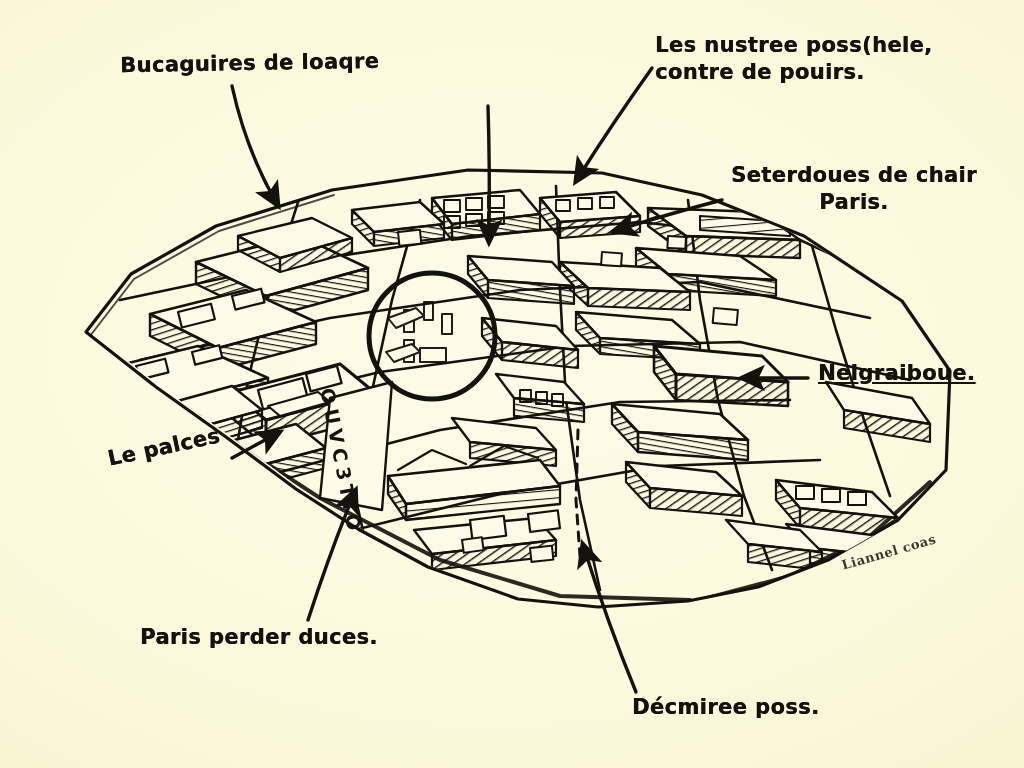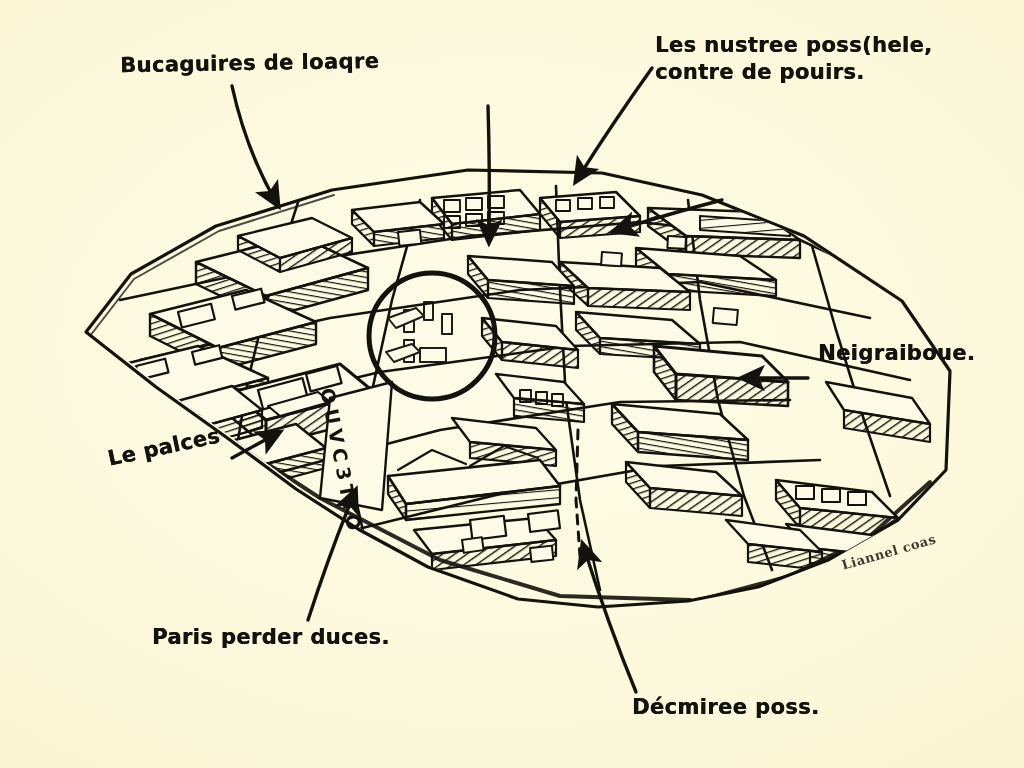--- a/index.html
+++ b/index.html
@@ -319,26 +319,28 @@
       <path d="M636 692 Q608 624 584 548"></path>
     </g>
   </svg>
 
   <div class="ann-label" style="left:120px; top:50px; transform:rotate(-1deg);">Bucaguires de loaqre</div>
 
 
   <div class="ann-label two-line" style="left:655px; top:32px;">Les nustree poss(hele,
 contre de pouirs.</div>
 
-
-  <div class="ann-label" style="left:818px; top:340px;">Neigraiboue.</div>
+  <div class="ann-label two-line" style="left:731px; top:162px; text-align:center;">Seterdoues de chair
+Paris.</div>
+
+  <div class="ann-label" style="left:818px; top:360px;text-decoration:underline;">Neigraiboue.</div>
 
   <div class="ann-label" style="left:108px; top:446px; transform:rotate(-12deg); transform-origin:left center;">Le palces</div>
 
-  <div class="ann-label" style="left:152px; top:624px;text-align:right;">Paris perder duces.</div>
+  <div class="ann-label" style="left:140px; top:624px;text-align:right;">Paris perder duces.</div>
 
   <div class="ann-label" style="left:632px; top:694px;">Décmiree poss.</div>
 
   <div class="street-name" style="left:338px; top:386px; transform:rotate(79deg); transform-origin:left top;">OUVC3TIO</div>
 
   <div class="sig" style="left:842px; top:558px;">Liannel coas</div>
 
 </div>
 
 </body></html>

